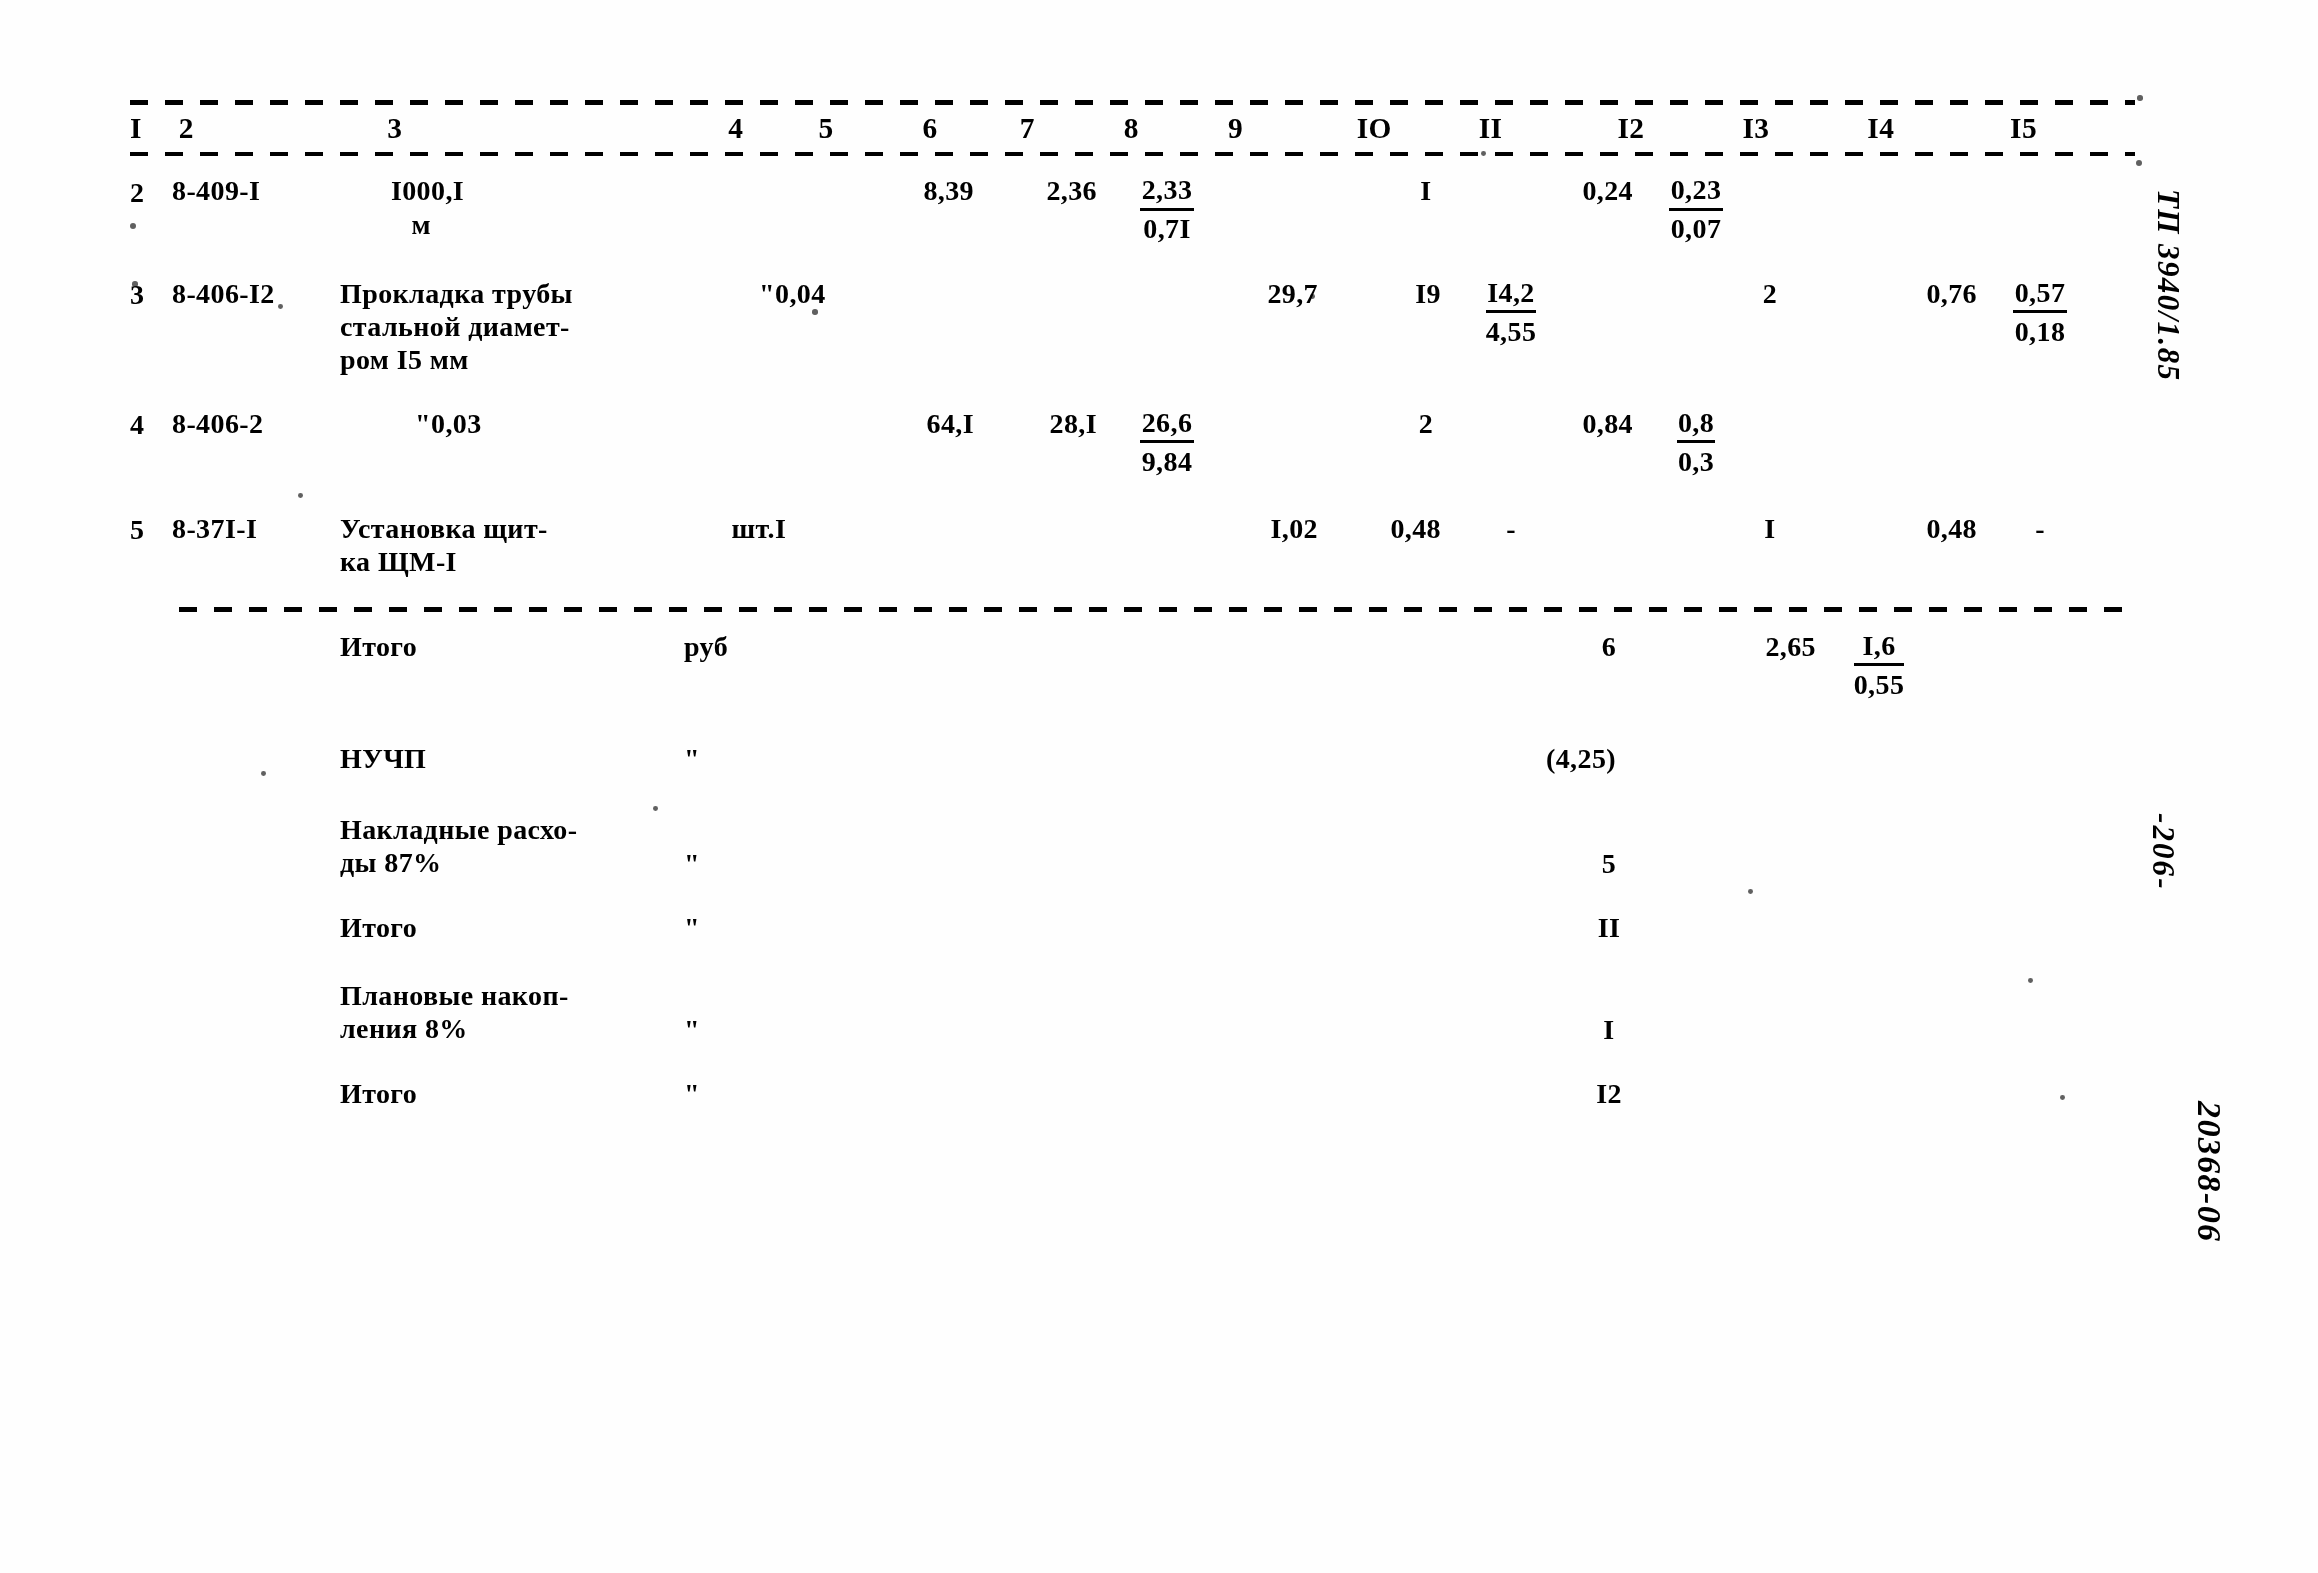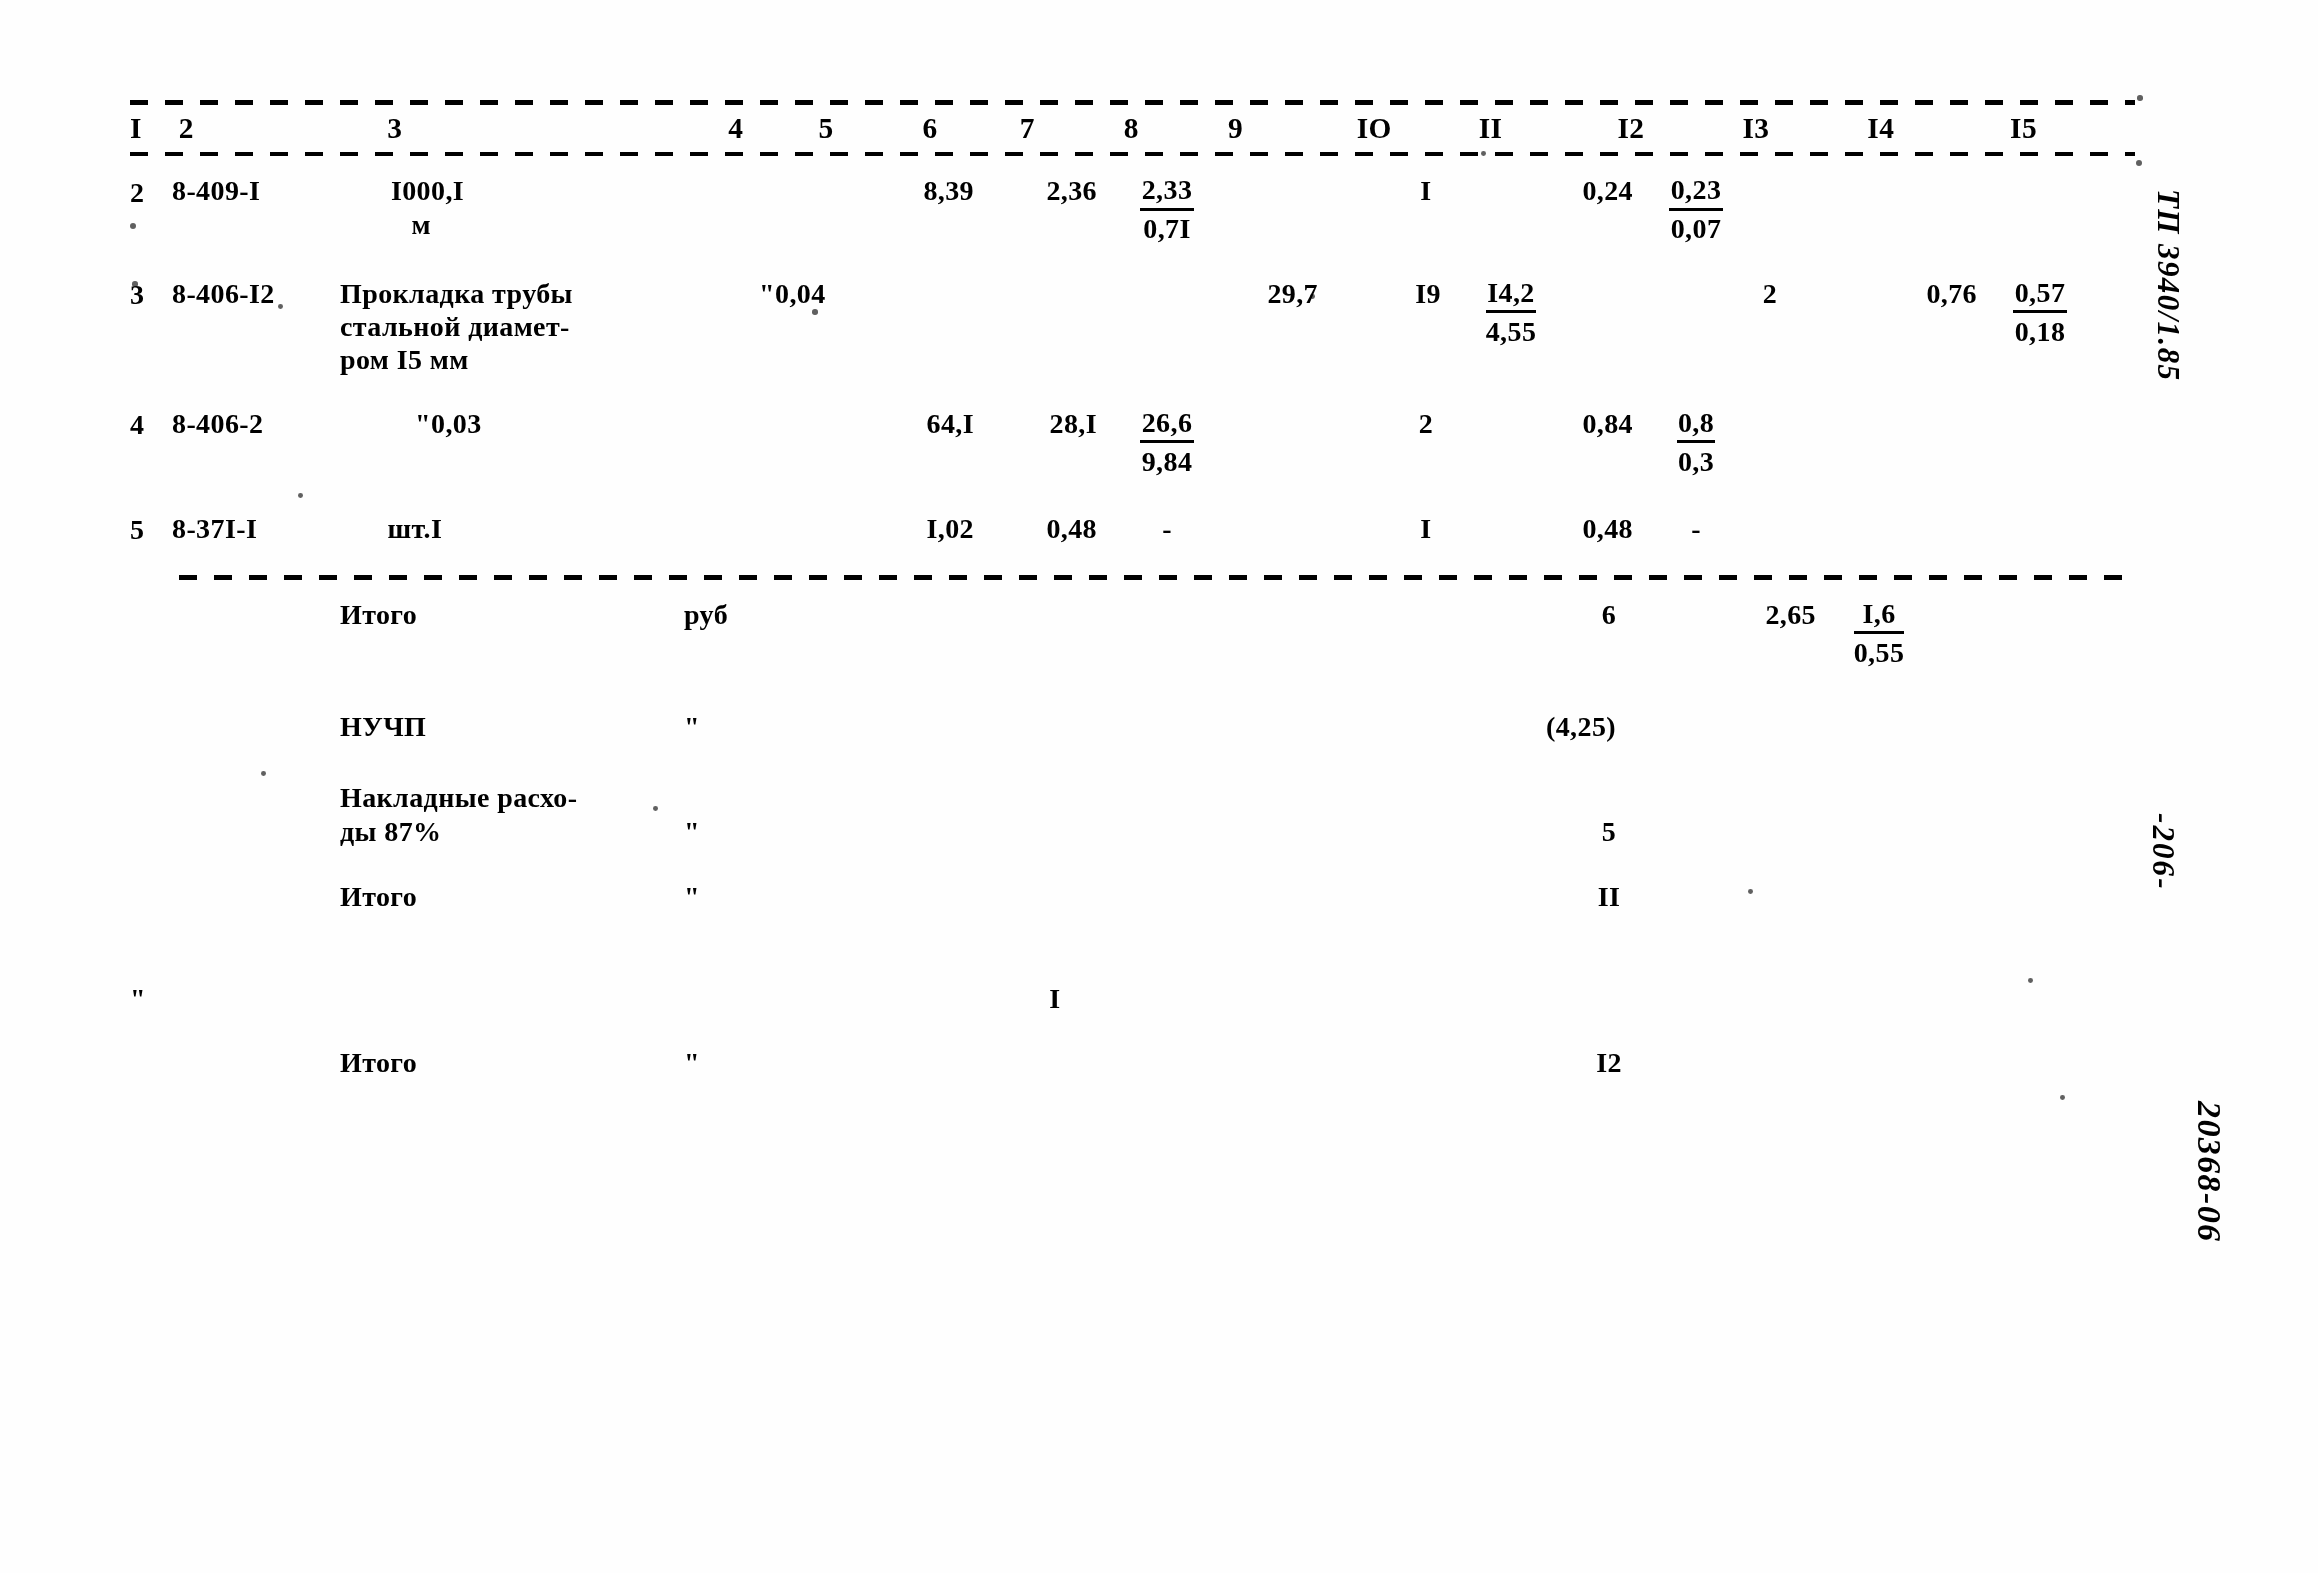--- a/index.html
+++ b/index.html
@@ -297,20 +297,22 @@
         <span class="frac">
           <span class="num">0,8</span>
           <span class="den">0,3</span>
         </span>
       </div>
     </div>
 
     <div class="row data-row" style="padding-top:31px;">
       <div class="c1">5</div>
       <div class="c2">8-37I-I</div>
+      <div class="c3 desc">Установка щит-
+ка ЩМ-I</div>
       <div class="c4 unit-stack">шт.</div>
       <div class="c5">I</div>
       <div class="c6"></div>
       <div class="c7"></div>
       <div class="c8"></div>
       <div class="c9">I,02</div>
       <div class="c10">0,48</div>
       <div class="c11">-</div>
       <div class="c12"></div>
       <div class="c13">I</div>
@@ -358,20 +360,22 @@
       <div class="sum-row" style="margin-top:31px;">
         <div class="sum-label">Итого</div>
         <div class="sum-unit">"</div>
         <div class="sum-spacer"></div>
         <div class="sum-c13">II</div>
         <div class="sum-c14"></div>
         <div class="sum-c15"></div>
       </div>
 
       <div class="sum-row" style="margin-top:35px;">
+        <div class="sum-label">Плановые накоп-
+ления 8%</div>
         <div class="sum-unit" style="padding-top:34px;">"</div>
         <div class="sum-spacer"></div>
         <div class="sum-c13" style="padding-top:34px;">I</div>
         <div class="sum-c14"></div>
         <div class="sum-c15"></div>
       </div>
 
       <div class="sum-row" style="margin-top:31px;">
         <div class="sum-label">Итого</div>
         <div class="sum-unit">"</div>

